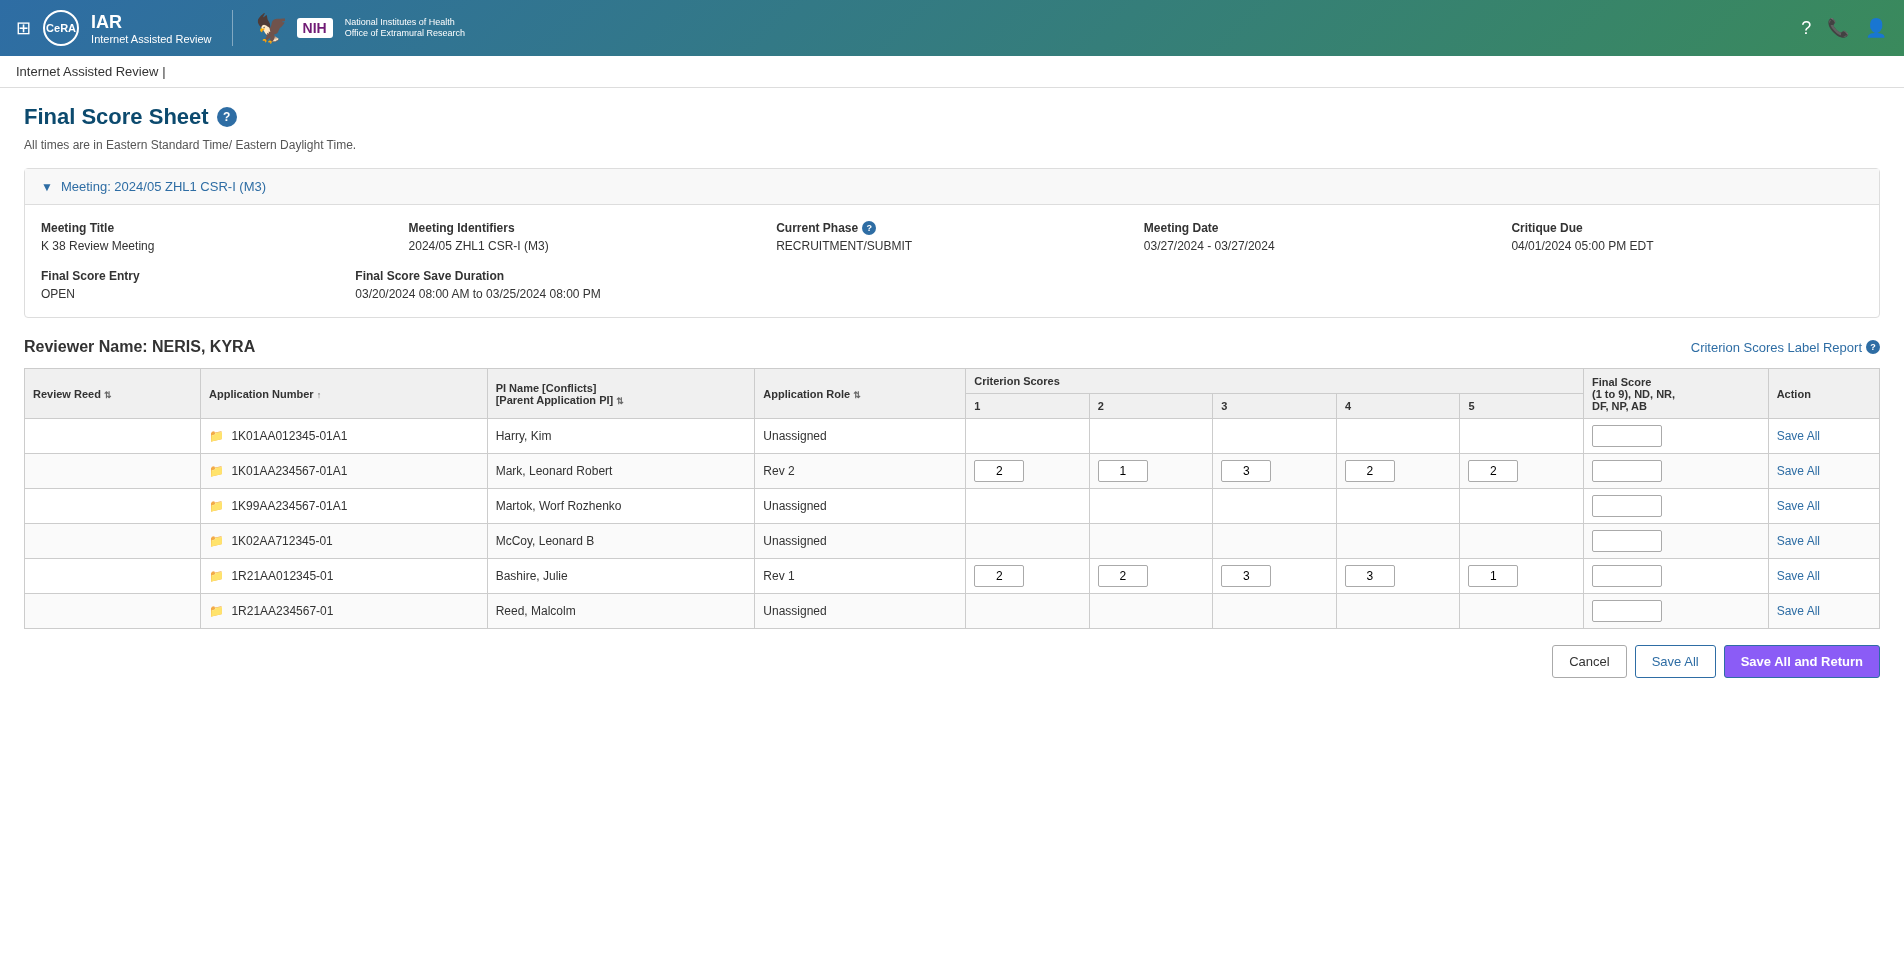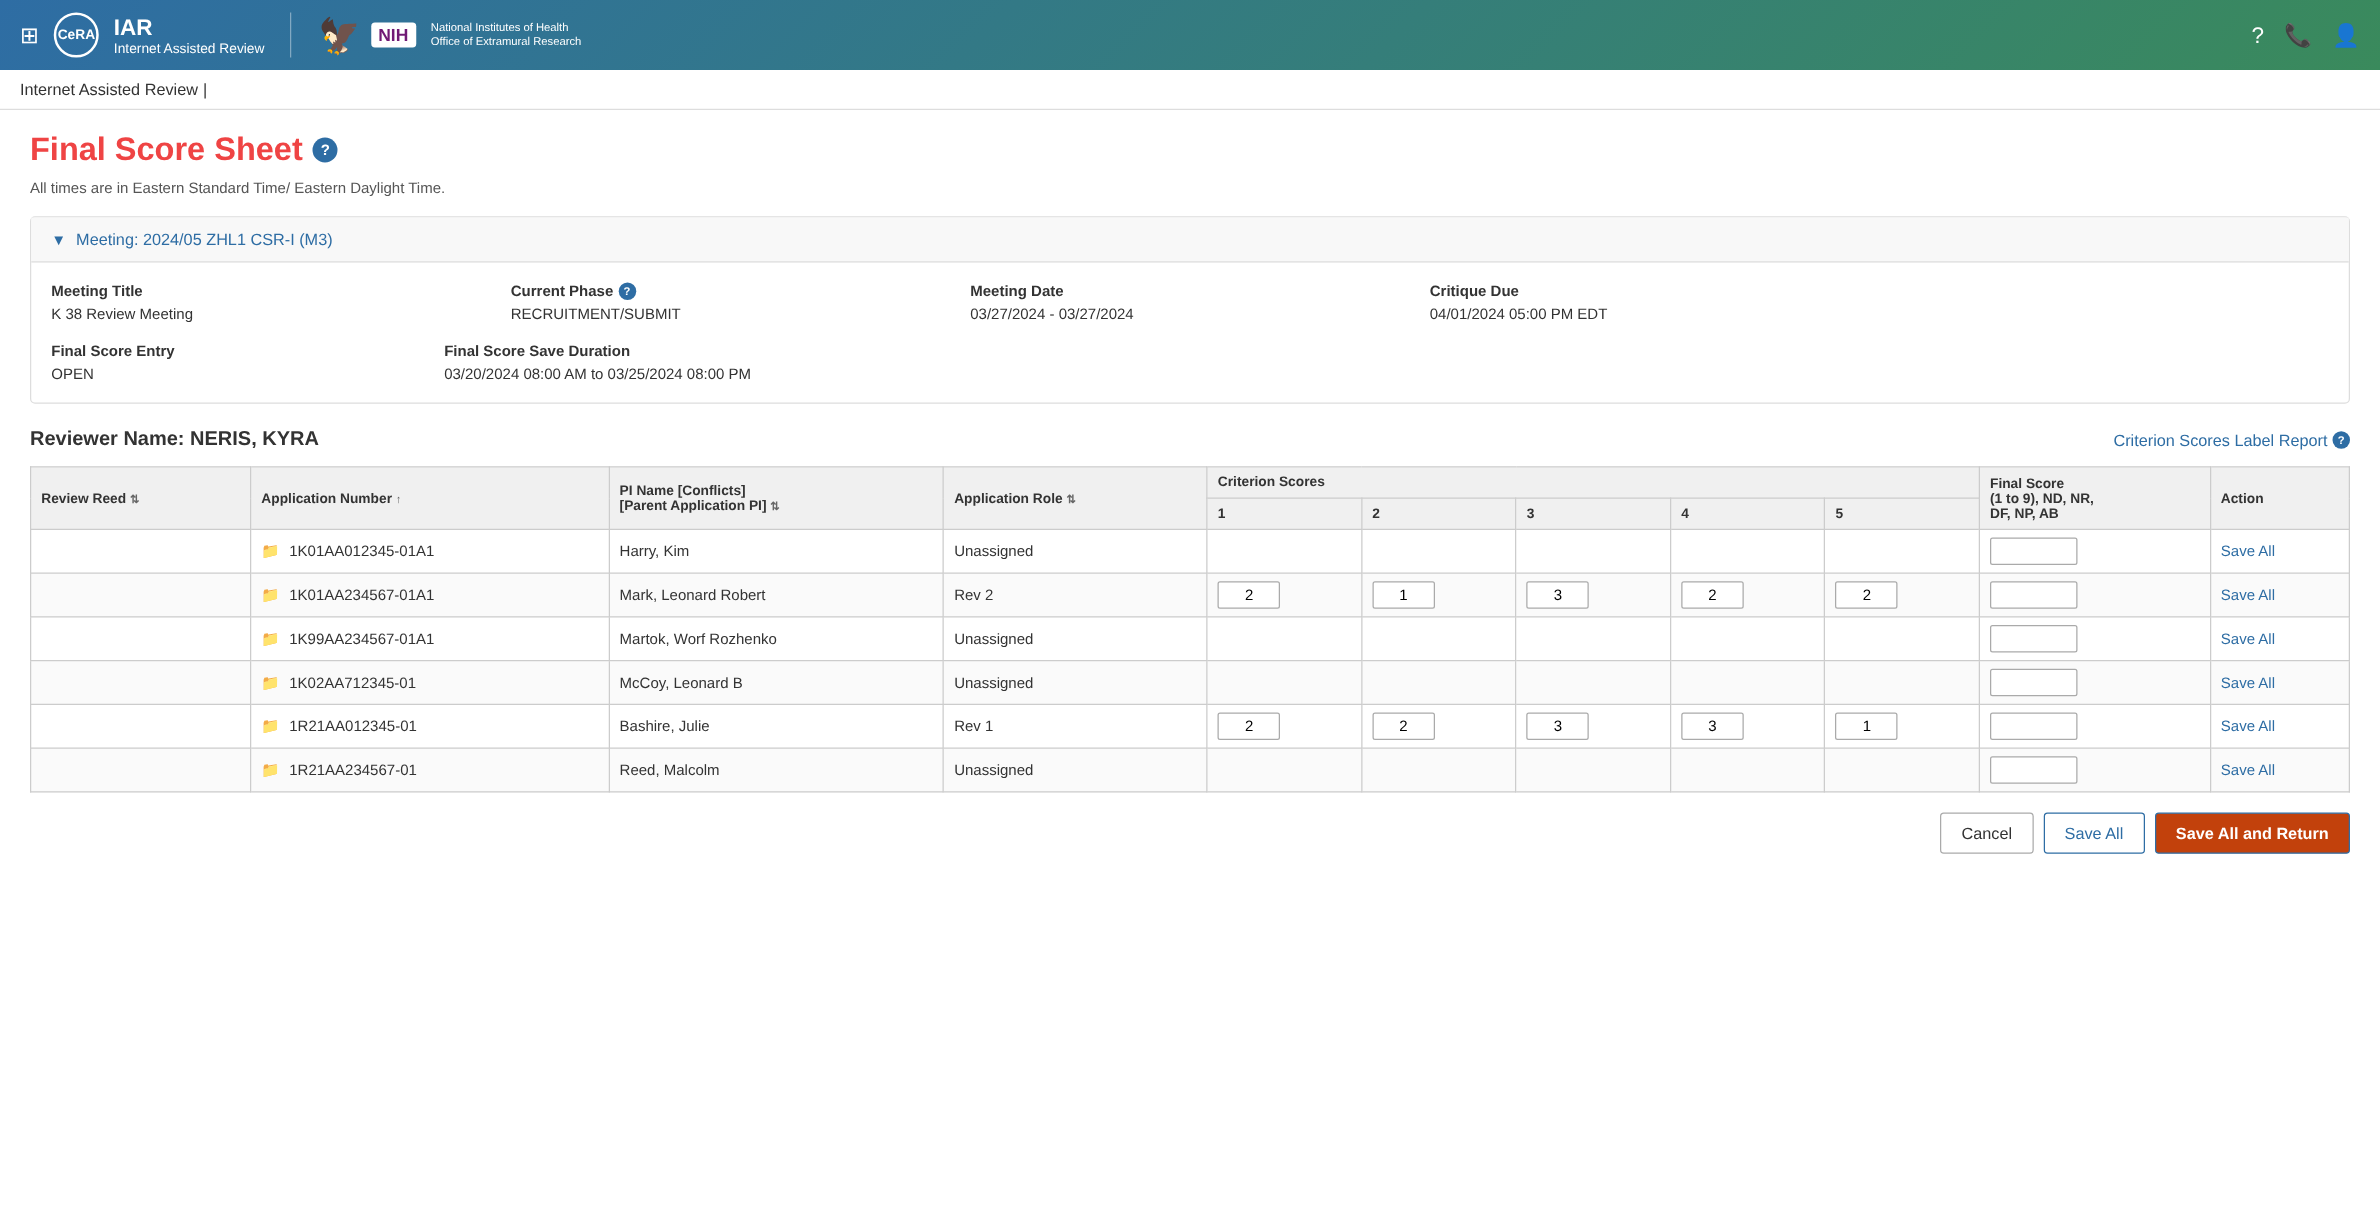--- a/index.html
+++ b/index.html
@@ -45,21 +45,21 @@
       display: flex; align-items: center; gap: 4px;
     }
 
     
     .main-content { padding: 16px 24px; }
 
     .page-title {
       display: flex; align-items: center; gap: 8px;
       margin-bottom: 8px;
     }
-    .page-title h1 { font-size: 26px; font-weight: bold; color: #ef4444; }
+    .page-title h1 { font-size: 22px; font-weight: bold; color: #0c4a6e; }
     .help-icon {
       width: 20px; height: 20px; border-radius: 50%;
       background: #2e6da4; color: white;
       display: flex; align-items: center; justify-content: center;
       font-size: 12px; font-weight: bold; cursor: pointer;
     }
 
     .timezone-note { font-size: 12px; color: #555; margin-bottom: 16px; }
 
     
@@ -131,21 +131,21 @@
     .save-link { color: #2e6da4; cursor: pointer; text-decoration: none; font-size: 12px; }
 
     
     .footer-actions {
       display: flex; justify-content: flex-end; align-items: center;
       gap: 8px; padding: 16px 0 8px;
     }
     .btn { padding: 8px 16px; border-radius: 3px; font-size: 13px; cursor: pointer; border: 1px solid; }
     .btn-cancel { background: #fff; border-color: #aaa; color: #333; }
     .btn-save-all { background: #fff; border-color: #2e6da4; color: #2e6da4; }
-    .btn-save-return { background: #c2410c; border-color: #2e6da4; color: white; font-weight: bold; }
+    .btn-save-return { background: #8b5cf6; border-color: #2e6da4; color: white; font-weight: bold; }
 
     .action-col { text-align: right; }
     .col-center { text-align: center; }
   </style>
 </head>
 <body>
 
 <div class="top-header">
   <div class="header-left">
     <span class="grid-icon">⊞</span>
@@ -191,20 +191,24 @@
 
   <div class="meeting-section">
     <div class="meeting-header">
       <span class="chevron">▼</span>
       <a>Meeting: 2024/05 ZHL1 CSR-I (M3)</a>
     </div>
     <div class="meeting-details">
       <div class="meeting-detail-item">
         <div class="label">Meeting Title</div>
         <div class="value">K 38 Review Meeting</div>
+      </div>
+      <div class="meeting-detail-item">
+        <div class="label">Meeting Identifiers</div>
+        <div class="value">2024/05 ZHL1 CSR-I (M3)</div>
       </div>
       <div class="meeting-detail-item">
         <div class="label" style="display:flex;align-items:center;gap:4px;">
           <span>Current Phase</span>
           <span class="help-icon" style="width:14px;height:14px;font-size:9px;">?</span>
         </div>
         <div class="value">RECRUITMENT/SUBMIT</div>
       </div>
       <div class="meeting-detail-item">
         <div class="label">Meeting Date</div>

